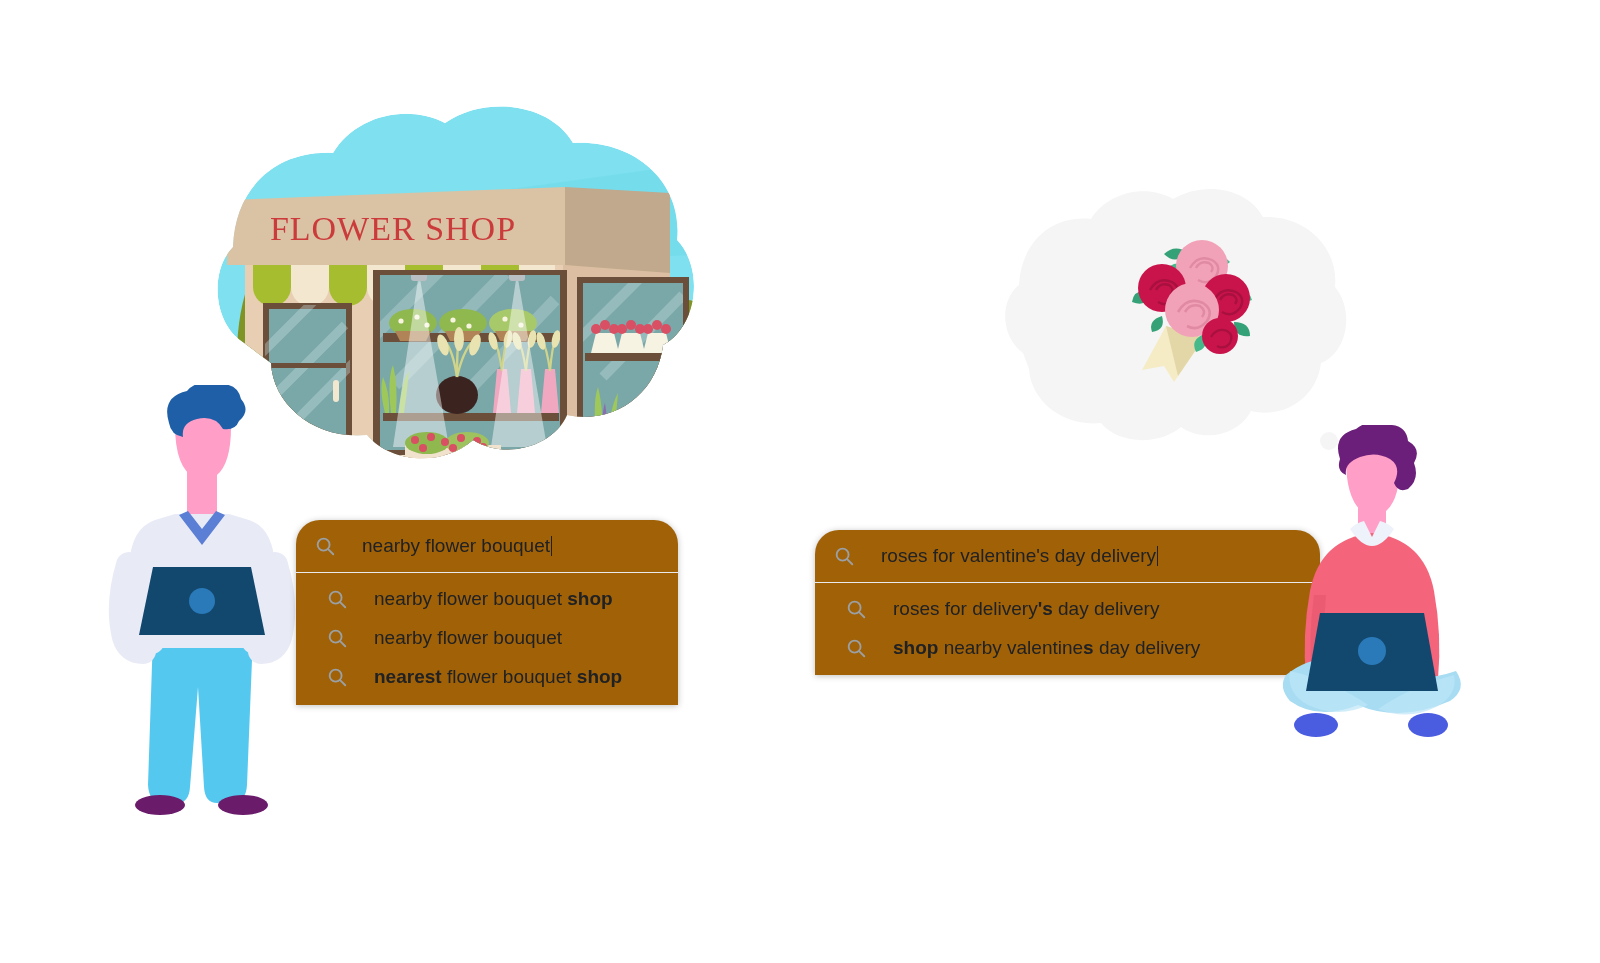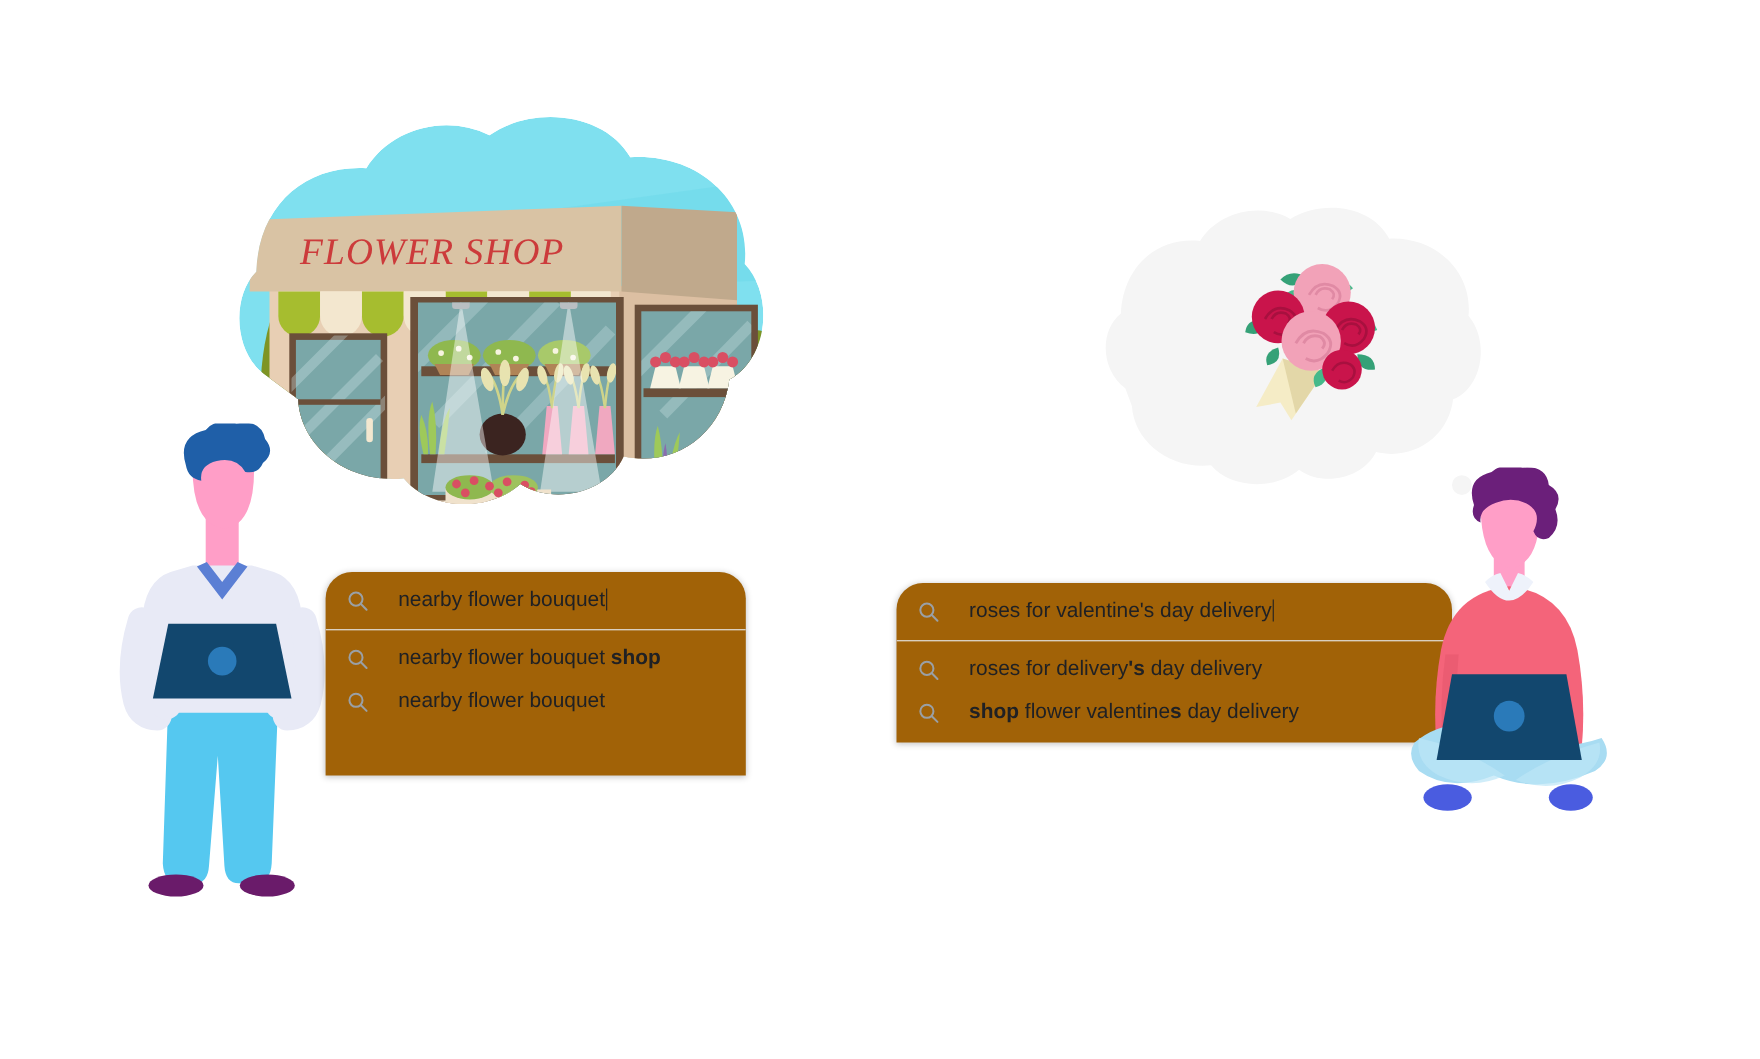--- a/index.html
+++ b/index.html
@@ -6,21 +6,21 @@
   body{
     width:1600px;height:963px;
     background:#ffffff;
     font-family:"Liberation Sans", sans-serif;
     overflow:hidden;
     position:relative;
   }
   .stage{position:absolute;inset:0;}
 
   
-  .abs{position:absolute;font-style:italic;}
+  .abs{position:absolute;}
 
   
   .bubble-left{
     left:205px;top:95px;width:545px;height:410px;
   }
 
   
   .search-widget{
     position:absolute;
     background:#a16207;
@@ -52,21 +52,21 @@
     margin-left:1px;
   }
   .divider{
     height:1px;background:#e8eaed;
     margin:0 0 0 0;
   }
   .suggest-list{padding:6px 0 0 0;}
   .suggest-row{
     display:flex;align-items:center;
     height:39px;
-    padding:0 0 0 18px;
+    padding:0 0 0 30px;
     cursor:pointer;
   }
   .suggest-row .search-icon{margin-right:26px;}
   .suggest-text{
     font-size:19px;color:#202124;white-space:nowrap;
     font-family:"Liberation Sans", sans-serif;
   }
   .suggest-text b{font-weight:bold;}
 
   #search-left{left:296px;top:520px;width:382px;height:185px;}
@@ -375,20 +375,29 @@
         </div>
         <div class="suggest-row">
           <span class="search-icon">
             <svg viewBox="0 0 24 24" fill="none" stroke="currentColor" stroke-width="2" stroke-linecap="round">
               <circle cx="10.5" cy="10.5" r="6.5"></circle>
               <line x1="15.4" y1="15.4" x2="21" y2="21"></line>
             </svg>
           </span>
           <span class="suggest-text"><span>nearby flower bouquet</span></span>
         </div>
+        <div class="suggest-row">
+          <span class="search-icon">
+            <svg viewBox="0 0 24 24" fill="none" stroke="currentColor" stroke-width="2" stroke-linecap="round">
+              <circle cx="10.5" cy="10.5" r="6.5"></circle>
+              <line x1="15.4" y1="15.4" x2="21" y2="21"></line>
+            </svg>
+          </span>
+          <span class="suggest-text"><b>nearest</b><span> flower bouquet </span><b>shop</b></span>
+        </div>
       </div>
   </div>
 
   <div class="abs bubble-right">
     <svg viewBox="0 0 355 275" width="355" height="275">
       <path d="M28,168 C6,152 4,116 24,100 C26,58 56,30 96,34
                C112,8 150,-2 178,14 C208,-4 252,2 268,32
                C310,30 344,62 340,102 C360,126 352,168 326,178
                C322,212 290,234 256,226 C244,250 208,258 186,242
                C162,262 122,258 106,238 C68,242 36,216 34,184 Z" fill="#f5f5f5"></path>
@@ -469,21 +478,21 @@
           </span>
           <span class="suggest-text"><span>roses for delivery</span><b>'s</b><span> day delivery</span></span>
         </div>
         <div class="suggest-row">
           <span class="search-icon">
             <svg viewBox="0 0 24 24" fill="none" stroke="currentColor" stroke-width="2" stroke-linecap="round">
               <circle cx="10.5" cy="10.5" r="6.5"></circle>
               <line x1="15.4" y1="15.4" x2="21" y2="21"></line>
             </svg>
           </span>
-          <span class="suggest-text"><b>shop</b><span> flower valentine</span><b>s</b><span> day delivery</span></span>
+          <span class="suggest-text"><b>shop</b><span> nearby valentine</span><b>s</b><span> day delivery</span></span>
         </div>
       </div>
   </div>
 
   <div class="abs person" id="person-right">
     <svg viewBox="0 0 200 325" width="200" height="325">
 
       <rect x="86" y="78" width="28" height="42" fill="#ff9ec7"></rect>
 
       <path d="M100,108 q-52,6 -62,58 q-8,44 -4,88 q2,14 16,14 h100 q14,0 16,-14

